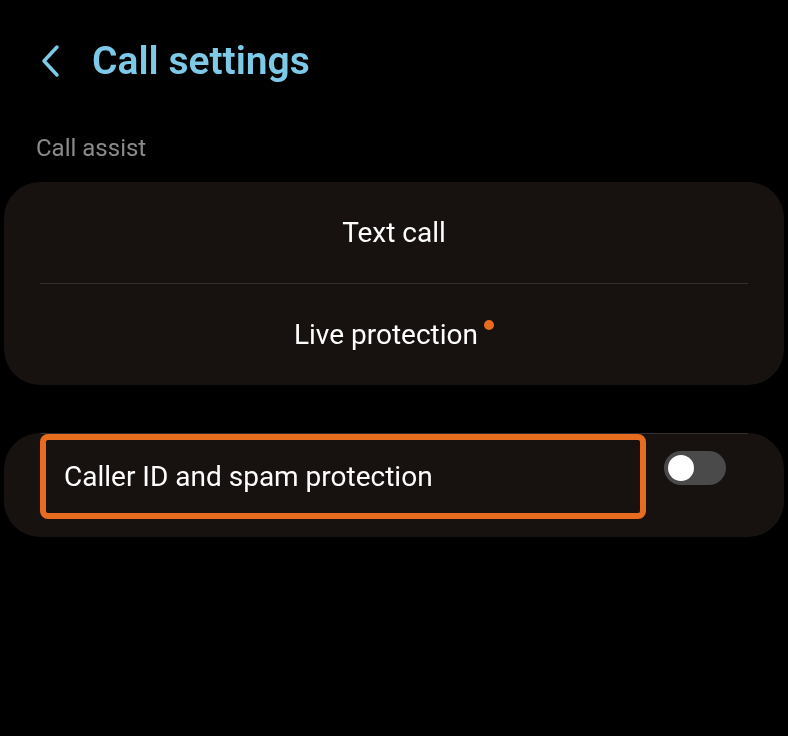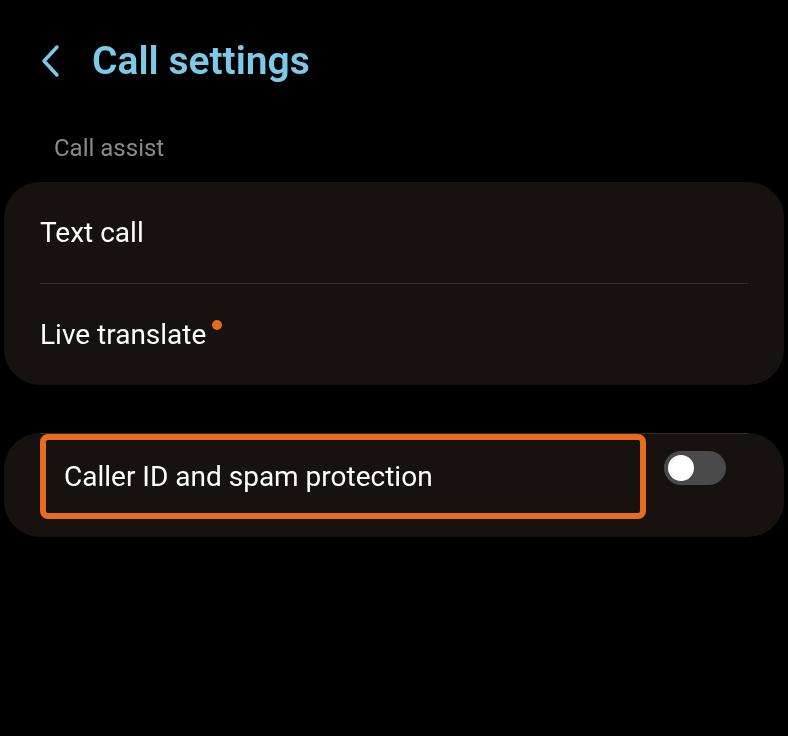--- a/index.html
+++ b/index.html
@@ -33,35 +33,35 @@
     
     .title {
       color: #7dcae8;
       font-size: 39px;
       font-weight: 600;
     }
     
     .section-label {
       color: #8a8a8a;
       font-size: 24px;
-      padding: 10px 42px 20px 54px;
+      padding: 10px 42px 20px 36px;
     }
     
     .section-card {
       background-color: #171210;
       border-radius: 36px;
       margin: 0 4px 48px 4px;
       overflow: hidden;
     }
     
     .settings-item {
       padding: 34px 36px;
       display: flex;
       align-items: center;
-      justify-content: flex-start;
+      justify-content: center;
       cursor: pointer;
       position: relative;
     }
     
     .settings-item-label {
       color: #ffffff;
       font-size: 28px;
       font-weight: 400;
       display: flex;
       align-items: flex-start;
@@ -144,21 +144,21 @@
 
 <div class="section-label">Call assist</div>
 
 <div class="section-card">
   <div class="settings-item">
     <div class="settings-item-label">Text call</div>
   </div>
   <div class="divider"></div>
   <div class="settings-item">
     <div class="settings-item-label">
-      <span>Live translate</span>
+      <span>Live protection</span>
       <span class="notification-dot"></span>
     </div>
   </div>
 </div>
 
 <div class="section-card">
   <div class="divider"></div>
   <div class="highlighted-row">
     <div class="highlight-box" style="flex:1;">
       <div class="highlighted-label">Caller ID and spam protection</div>

